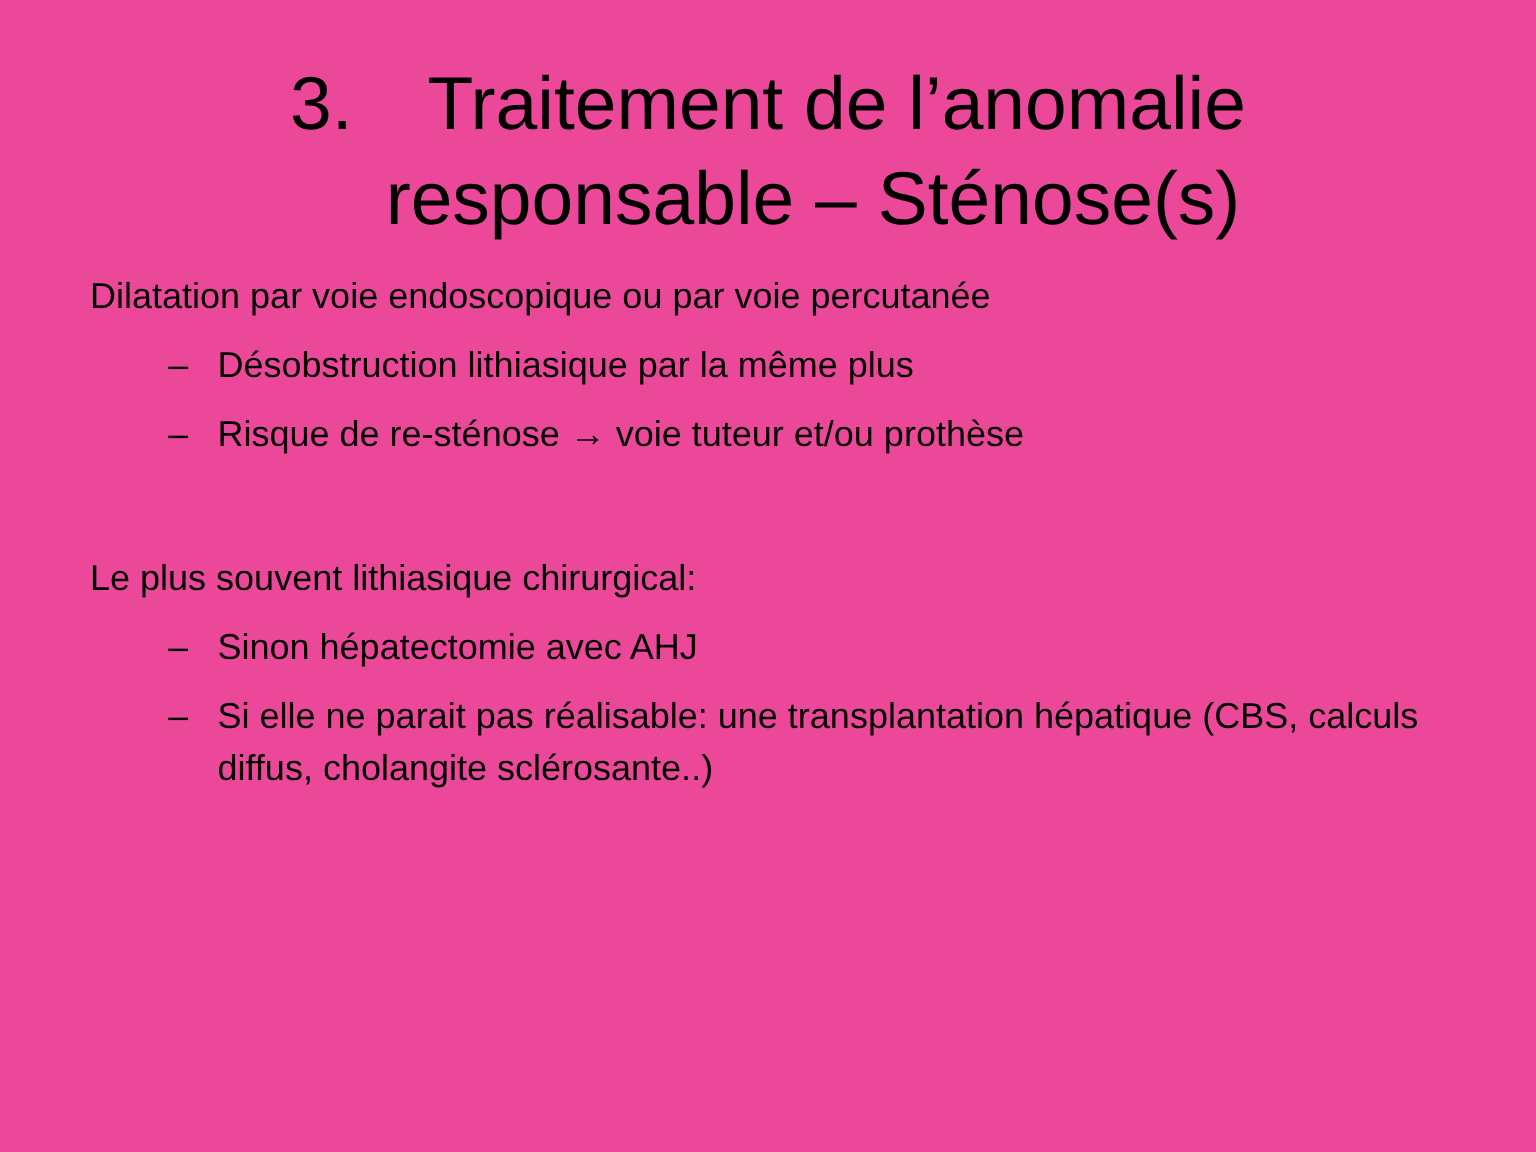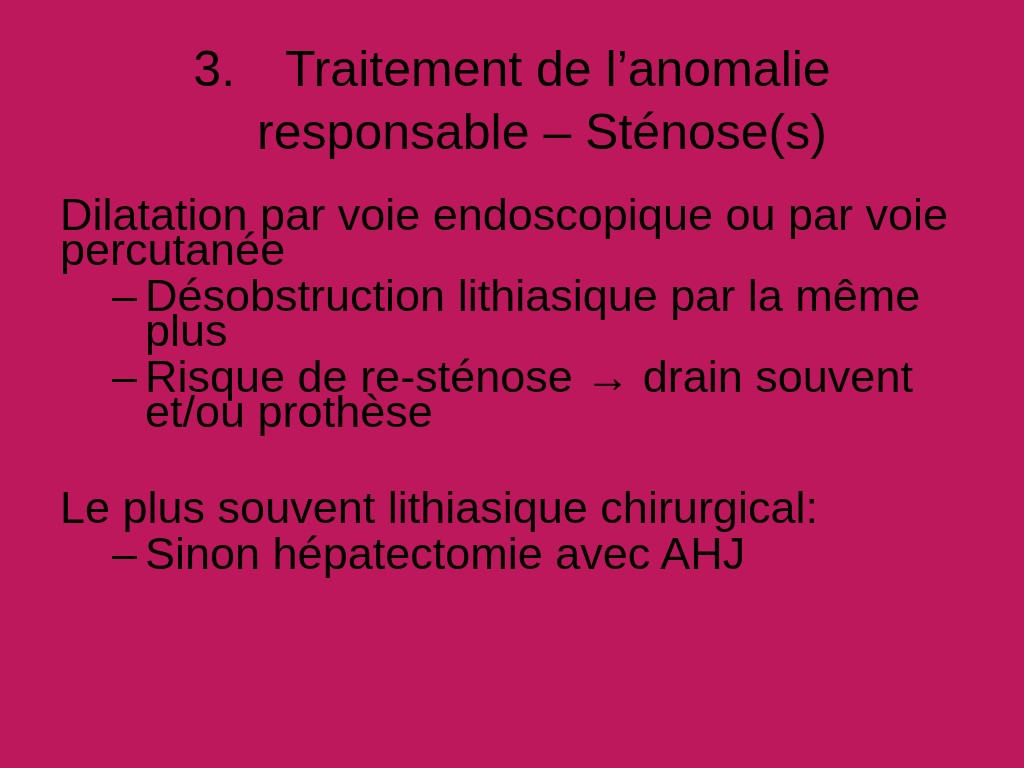--- a/index.html
+++ b/index.html
@@ -4,21 +4,21 @@
 <style>
   html, body {
     margin: 0;
     padding: 0;
     background: #ffffff;
   }
   .slide {
     position: relative;
     width: 1024px;
     height: 768px;
-    background: #be185d;
+    background: #ec4899;
     overflow: hidden;
     font-family: "Liberation Sans", sans-serif;
     color: #000000;
   }
   .title {
     position: absolute;
     top: 38px;
     left: 0;
     width: 1024px;
     text-align: center;
@@ -32,24 +32,24 @@
     display: inline-block;
     width: 50px;
   }
   .title-line2 {
     position: relative;
     left: 30px;
     white-space: nowrap;
   }
   .body-text {
     position: absolute;
-    top: 197px;
+    top: 180px;
     left: 58px;
     width: 910px;
-    font-size: 45px;
+    font-size: 24px;
     line-height: 35px;
     font-weight: 400;
   }
   .body-text p {
     margin: 11px 0 0 0;
   }
   .body-text p:first-child {
     margin-top: 0;
   }
   .l0 { padding-left: 2px; }
@@ -69,19 +69,20 @@
   <div class="title">
     <div class="title-line1">
       <span>3.</span><span class="title-gap"></span><span>Traitement de l’anomalie</span>
     </div>
     <div class="title-line2">responsable – Sténose(s)</div>
   </div>
 
   <div class="body-text">
     <p class="l0"><span>Dilatation par voie endoscopique ou par voie percutanée</span></p>
     <p class="l1"><span class="dash">–</span><span>Désobstruction lithiasique par la même plus</span></p>
-    <p class="l1"><span class="dash">–</span><span>Risque de re-sténose → drain souvent et/ou prothèse</span></p>
+    <p class="l1"><span class="dash">–</span><span>Risque de re-sténose → voie tuteur et/ou prothèse</span></p>
     <div class="spacer"></div>
     <p class="l0"><span>Le plus souvent lithiasique chirurgical:</span></p>
     <p class="l1"><span class="dash">–</span><span>Sinon hépatectomie avec AHJ</span></p>
+    <p class="l1"><span class="dash">–</span><span>Si elle ne parait pas réalisable: une transplantation hépatique (CBS, calculs diffus, cholangite sclérosante..)</span></p>
   </div>
 
 </div>
 
 </body></html>

